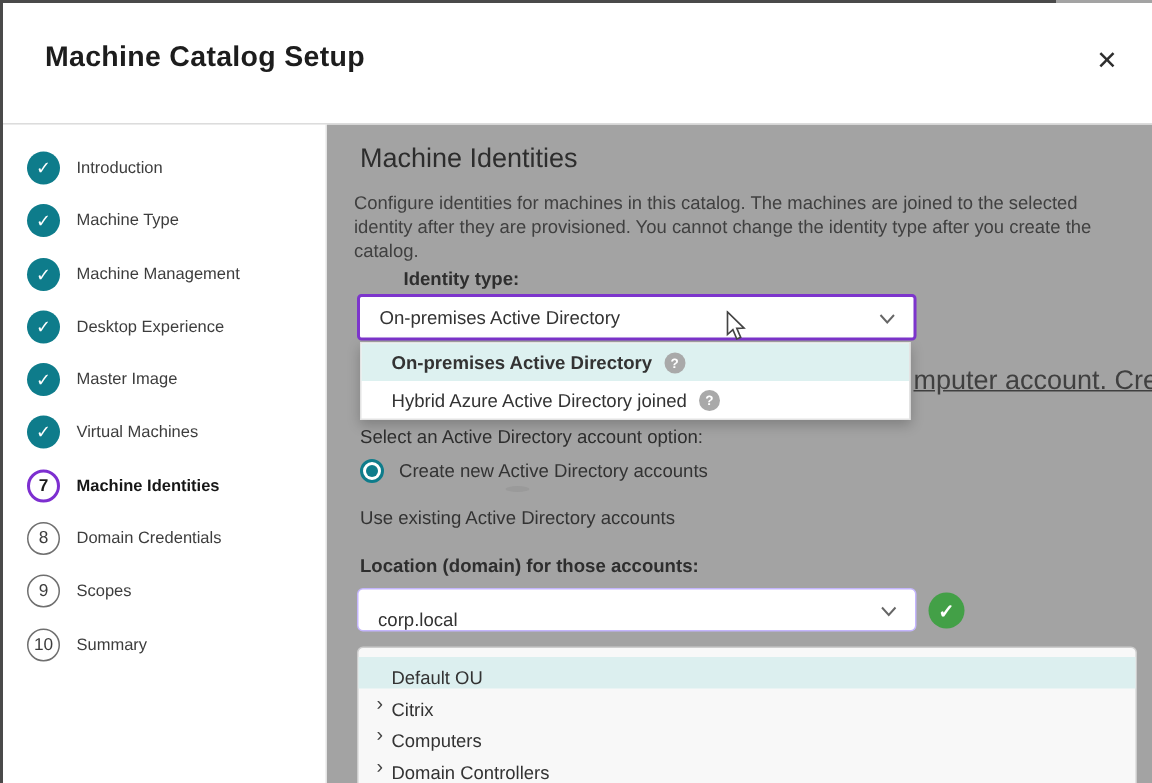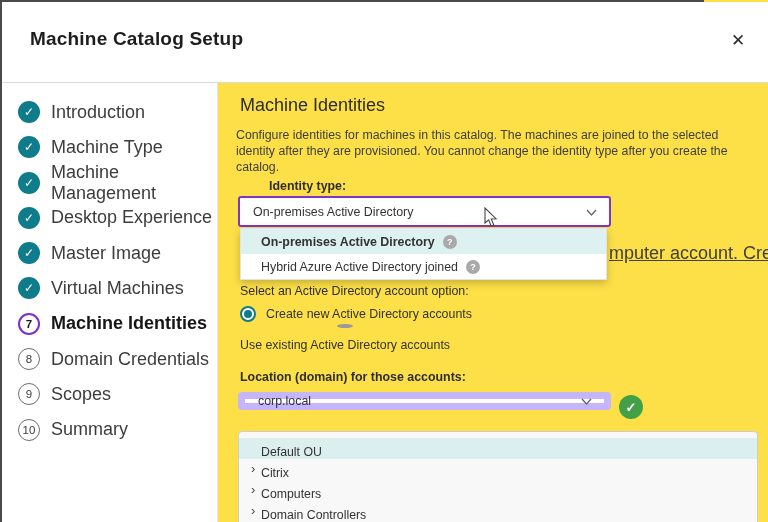--- a/index.html
+++ b/index.html
@@ -1,54 +1,54 @@
 <!DOCTYPE html>
 <html><head>
 <meta charset="utf-8">
 <style>
   html,body{margin:0;padding:0;background:#fff;}
   *{box-sizing:border-box;}
   body{font-family:"Liberation Sans", sans-serif;color:#333;}
-  #stage{position:relative;width:768px;height:522px;background:#fde047;overflow:hidden;}
+  #stage{position:relative;width:768px;height:522px;background:#a3a3a3;overflow:hidden;}
 
   
   .edge-left{position:absolute;left:0;top:0;width:2px;height:522px;background:#4a4a4a;}
   .edge-top{position:absolute;left:0;top:0;width:704px;height:2px;background:#4a4a4a;}
 
   
   .header{position:absolute;left:2px;top:2px;width:766px;height:81px;background:#fff;border-bottom:1px solid #dcdcdc;}
   .header .title{position:absolute;left:28px;top:26px;font-size:19px;font-weight:bold;color:#1d1d1d;letter-spacing:.2px;}
   .close-btn{position:absolute;right:16px;top:24px;width:28px;height:28px;display:flex;align-items:center;justify-content:center;
     font-size:17px;color:#2e2e2e;cursor:pointer;font-weight:300;}
 
   
   .sidebar{position:absolute;left:2px;top:83px;width:216px;height:439px;background:#fff;border-right:1px solid #e4e4e4;
     display:flex;flex-direction:column;gap:11.3px;padding:17px 0 0 16px;}
   .step{display:flex;align-items:center;gap:11px;height:24px;}
   .step .bullet{width:22px;height:22px;min-width:22px;border-radius:50%;display:flex;align-items:center;justify-content:center;
     font-size:11.5px;}
   .step.done .bullet{background:#0e7c8b;color:#fff;font-size:12px;}
   .step.current .bullet{background:#fff;border:2px solid #7d2fd0;color:#1a1a1a;font-weight:bold;}
   .step.todo .bullet{background:#fff;border:1.5px solid #6f6f6f;color:#3c3c3c;}
-  .step .lbl{font-size:18px;color:#3d3d3d;}
+  .step .lbl{font-size:11px;color:#3d3d3d;}
   .step.current .lbl{font-weight:bold;color:#161616;}
 
   
   .h1{position:absolute;left:240px;top:95px;font-size:18px;color:#2d2d2d;}
   .desc{position:absolute;left:236px;top:127px;width:522px;font-size:12.3px;line-height:16px;color:#404040;}
   .lab{position:absolute;font-size:12.4px;color:#2e2e2e;}
   .lab.bold{font-weight:bold;}
 
   .combo{position:absolute;background:#fff;display:flex;align-items:center;}
   .combo .val{padding-left:13px;font-size:12.4px;color:#333;}
   .combo .chev{position:absolute;right:14px;top:50%;margin-top:-4px;width:9px;height:9px;}
   .chev svg{display:block;}
 
   #identity-combo{left:238px;top:196px;width:373px;height:31px;border:2px solid #7d35cc;border-radius:3px;}
-  #domain-combo{left:238px;top:392px;width:373px;height:18px;border:7px solid #c4b5fd;border-radius:4px;}
+  #domain-combo{left:238px;top:392px;width:373px;height:29px;border:1px solid #c4b5fd;border-radius:4px;align-items:flex-end;}
 
   
   .menu{position:absolute;left:240px;top:228px;width:367px;background:#fff;border:1px solid #e3e3e3;
     box-shadow:0 3px 8px rgba(0,0,0,.22);z-index:5;}
   .menu .opt{height:25px;display:flex;align-items:center;gap:8px;padding-left:20px;font-size:12.4px;color:#333;cursor:pointer;}
   .menu .opt.sel{background:#ddf1f0;font-weight:bold;}
   .help{width:14px;height:14px;border-radius:50%;background:#a9a9a9;color:#fff;font-size:9px;font-weight:bold;
     display:flex;align-items:center;justify-content:center;}
 
   .fragment{position:absolute;left:609px;top:243px;font-size:18px;color:#404040;white-space:nowrap;text-decoration:underline;}

